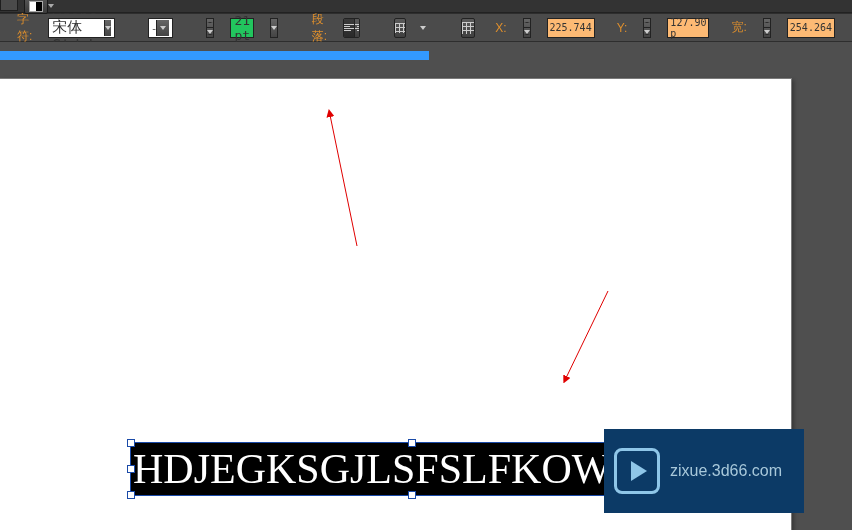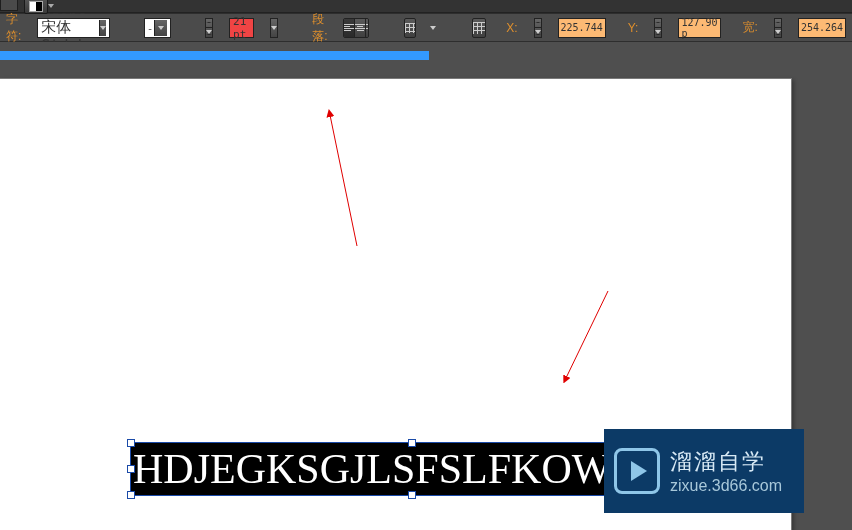--- a/index.html
+++ b/index.html
@@ -52,21 +52,21 @@
     border-right: 3px solid transparent;
     border-top: 4px solid #aaa;
   }
 
   
   .option-bar {
     height: 27px;
     background: #4b4b4b;
     display: flex;
     align-items: center;
-    padding: 0 6px;
+    padding: 0 17px;
     gap: 16px;
     border-top: 1px solid #2e2e2e;
     border-bottom: 1px solid #2e2e2e;
   }
   .lbl-orange {
     color: #df8f2c;
     font-size: 12px;
   }
   .font-select {
     width: 155px;
@@ -101,22 +101,22 @@
   .spinner {
     display:flex; flex-direction:column;
     width:12px; height:18px;
     border:1px solid #222;
     background:linear-gradient(#666,#444);
   }
   .spinner div{flex:1;display:flex;align-items:center;justify-content:center;}
   .spinner div:first-child{border-bottom:1px solid #222;}
   .tri-up{width:0;height:0;border-left:3px solid transparent;border-right:3px solid transparent;border-bottom:4px solid #ccc;}
   .size-input {
-    width:40px;height:18px;background:#ef4444;border:1px solid #222;
-    display:flex;align-items:center;padding:0 3px;font-size:11px;color:#333;
+    width:40px;height:18px;background:#22c55e;border:1px solid #222;
+    display:flex;align-items:center;padding:0 3px;font-size:13px;color:#333;
     font-family:monospace;
   }
   .align-group{
     display:flex;border:1px solid #222;height:18px;border-radius:2px;overflow:hidden;
   }
   .align-btn{
     width:18px;height:18px;background:linear-gradient(#5a5a5a,#404040);
     display:flex;align-items:center;justify-content:center;border-right:1px solid #222;
   }
   .align-btn:last-child{border-right:none;}
@@ -392,17 +392,16 @@
       <div class="handle h-bm"></div>
       <div class="handle h-br"></div>
     </div>
   </div>
 
   <div class="watermark">
     <div class="play-logo">
       <div class="play-tri"></div>
     </div>
     <div class="wm-text">
-      <div class="wm-title">溜溜自学</div>
       <div class="wm-sub">zixue.3d66.com</div>
     </div>
   </div>
 </div>
 
 </body></html>

